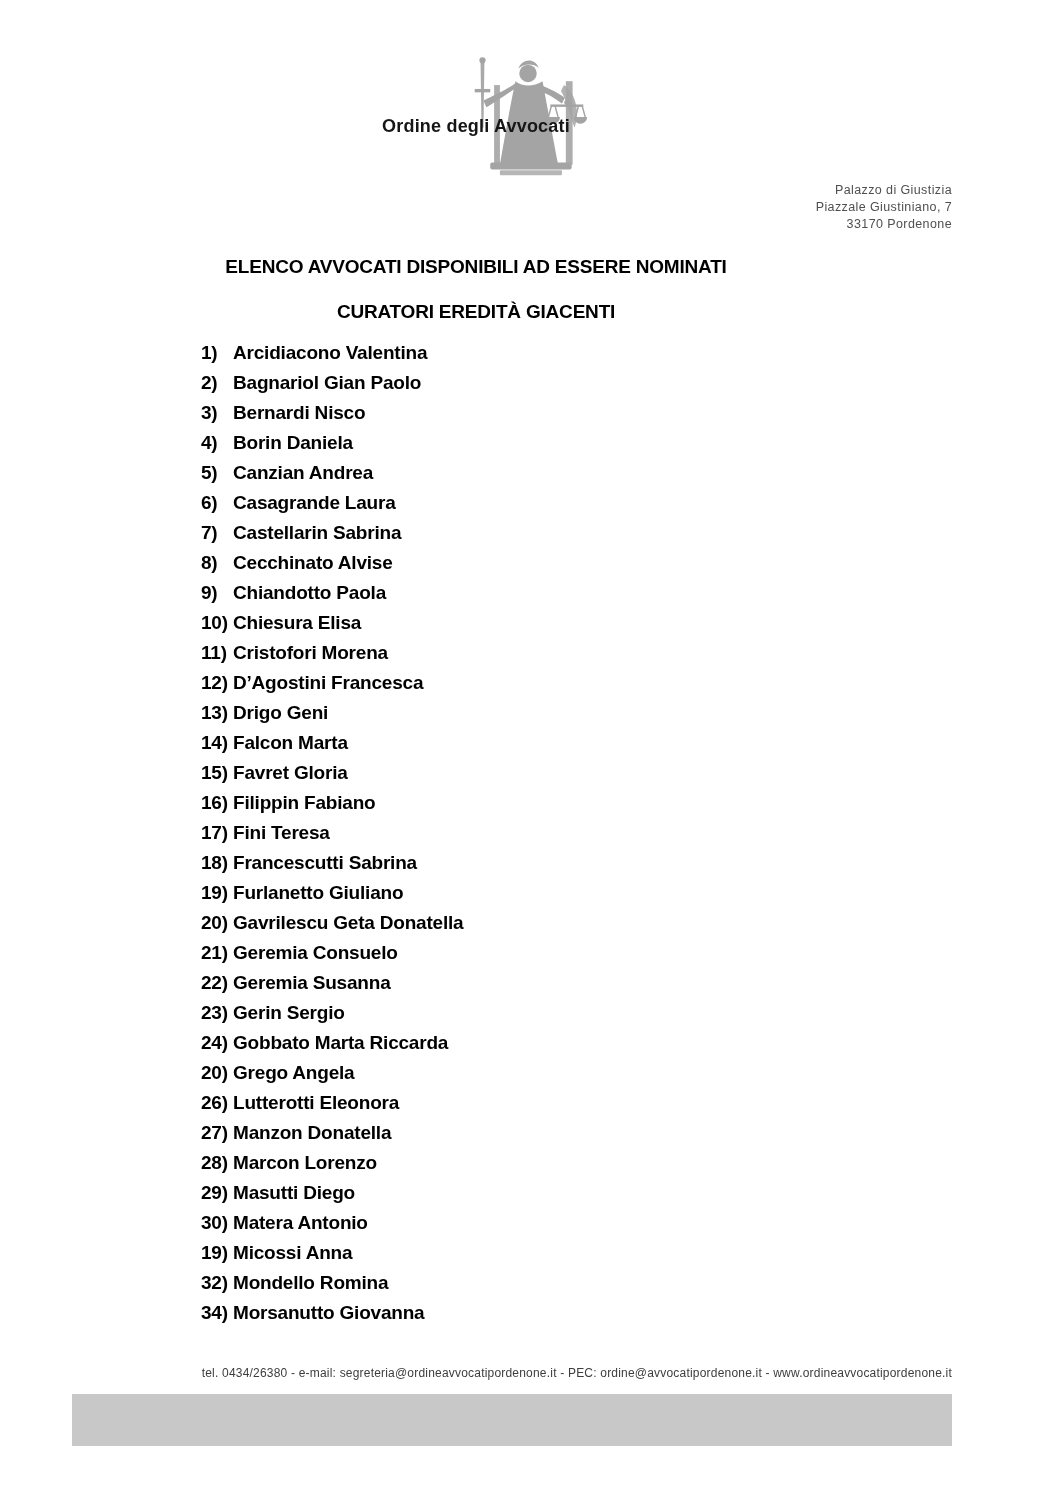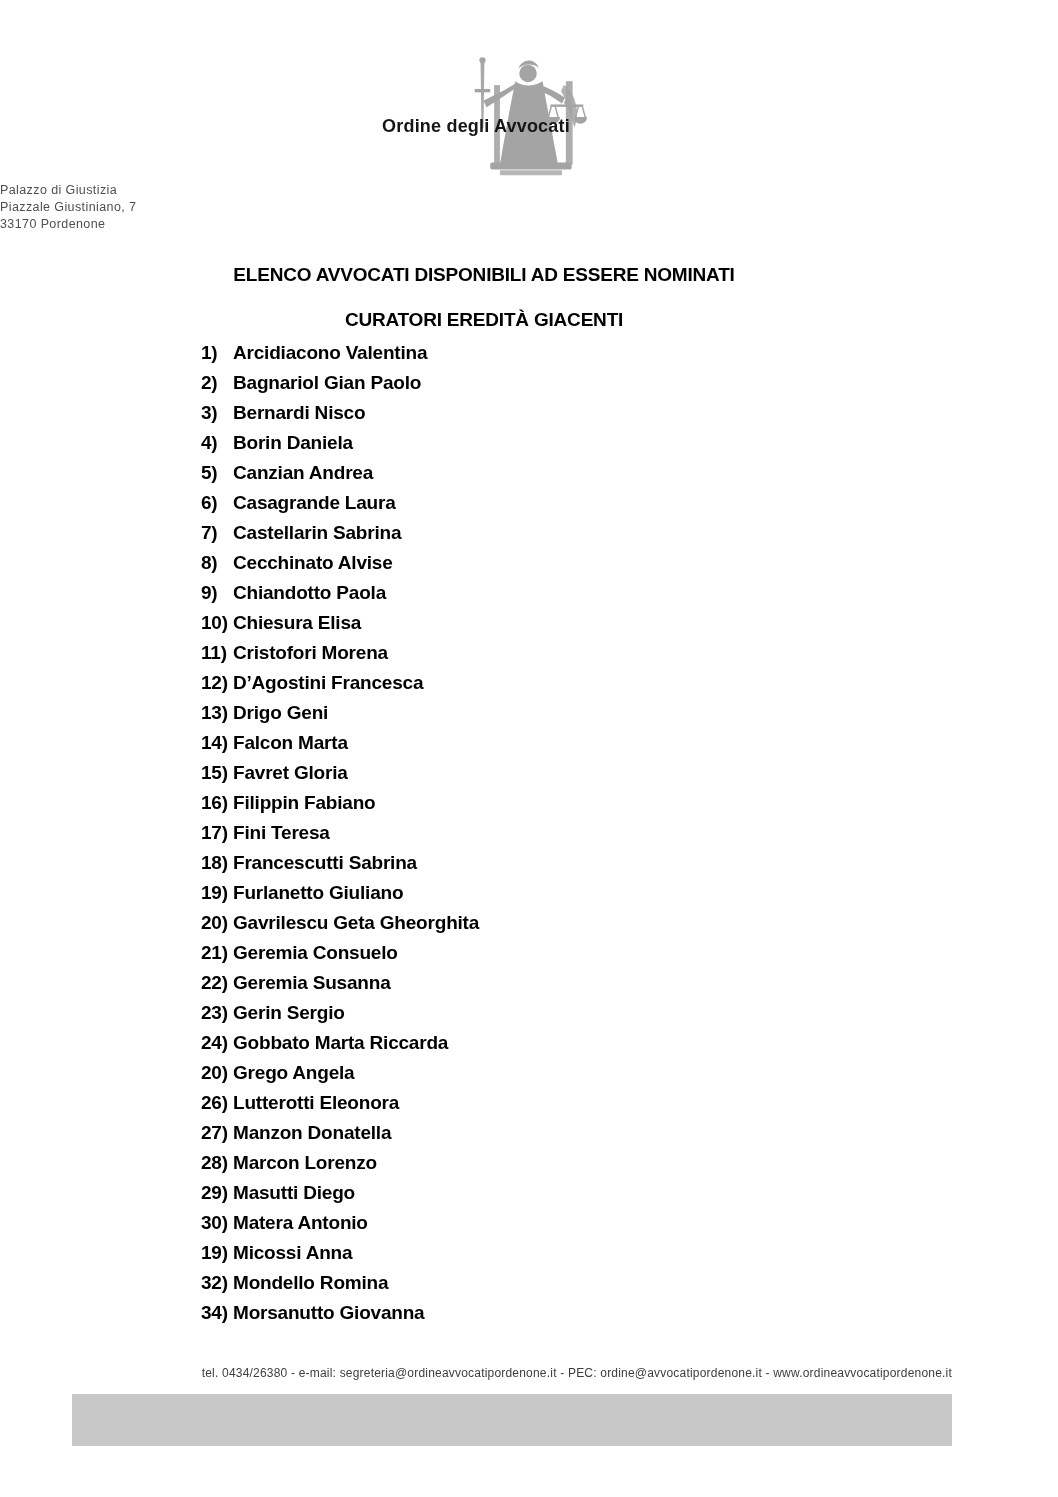--- a/index.html
+++ b/index.html
@@ -34,33 +34,33 @@
     color: #161616;
     letter-spacing: 0.2px;
   }
 
   
   .address {
     position: absolute;
     left: 0;
     top: 182px;
     width: 100%;
-    text-align: left;
+    text-align: right;
     font-size: 12.5px;
     line-height: 17px;
     color: #4f4f4f;
     letter-spacing: 0.4px;
   }
 
   
   .doc-title, .doc-subtitle {
     position: absolute;
     left: 0;
     width: 100%;
-    margin: 8px;
+    margin: 0;
     text-align: center;
     font-size: 19px;
     font-weight: bold;
     color: #000000;
     letter-spacing: -0.2px;
   }
   .doc-title { top: 256px; }
   .doc-subtitle { top: 301px; }
 
   
@@ -229,21 +229,21 @@
       <div class="list-row">
         <span class="num">18)</span>
         <span class="name">Francescutti Sabrina</span>
       </div>
       <div class="list-row">
         <span class="num">19)</span>
         <span class="name">Furlanetto Giuliano</span>
       </div>
       <div class="list-row">
         <span class="num">20)</span>
-        <span class="name">Gavrilescu Geta Gheorghita</span>
+        <span class="name">Gavrilescu Geta Donatella</span>
       </div>
       <div class="list-row">
         <span class="num">21)</span>
         <span class="name">Geremia Consuelo</span>
       </div>
       <div class="list-row">
         <span class="num">22)</span>
         <span class="name">Geremia Susanna</span>
       </div>
       <div class="list-row">

